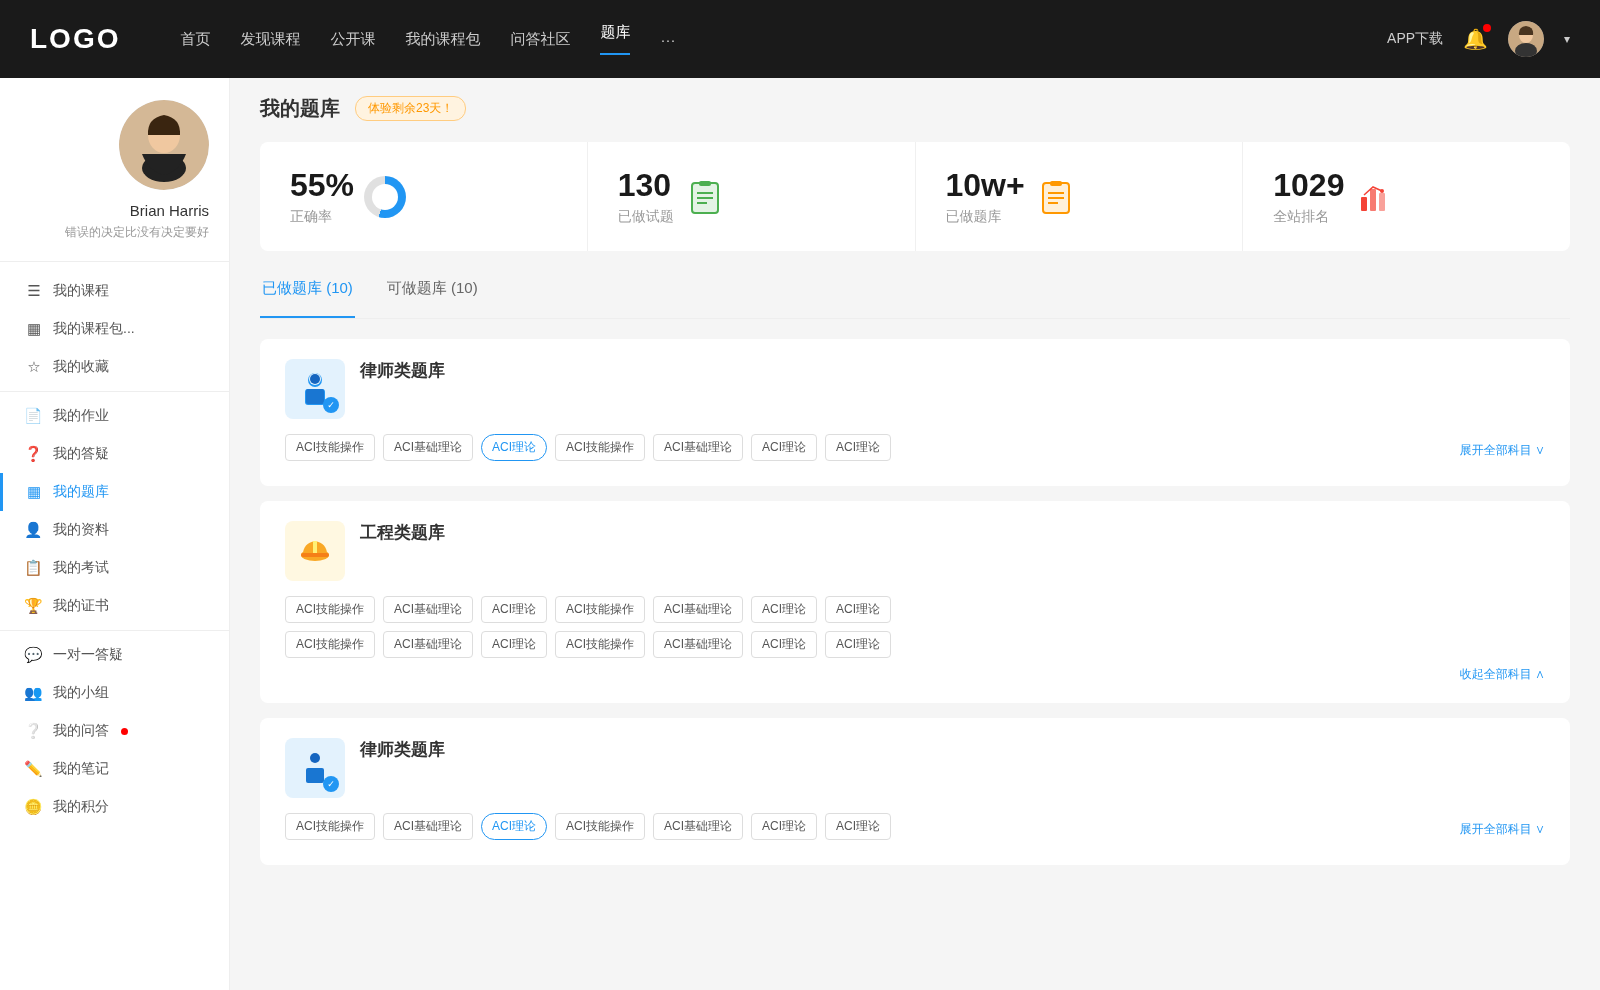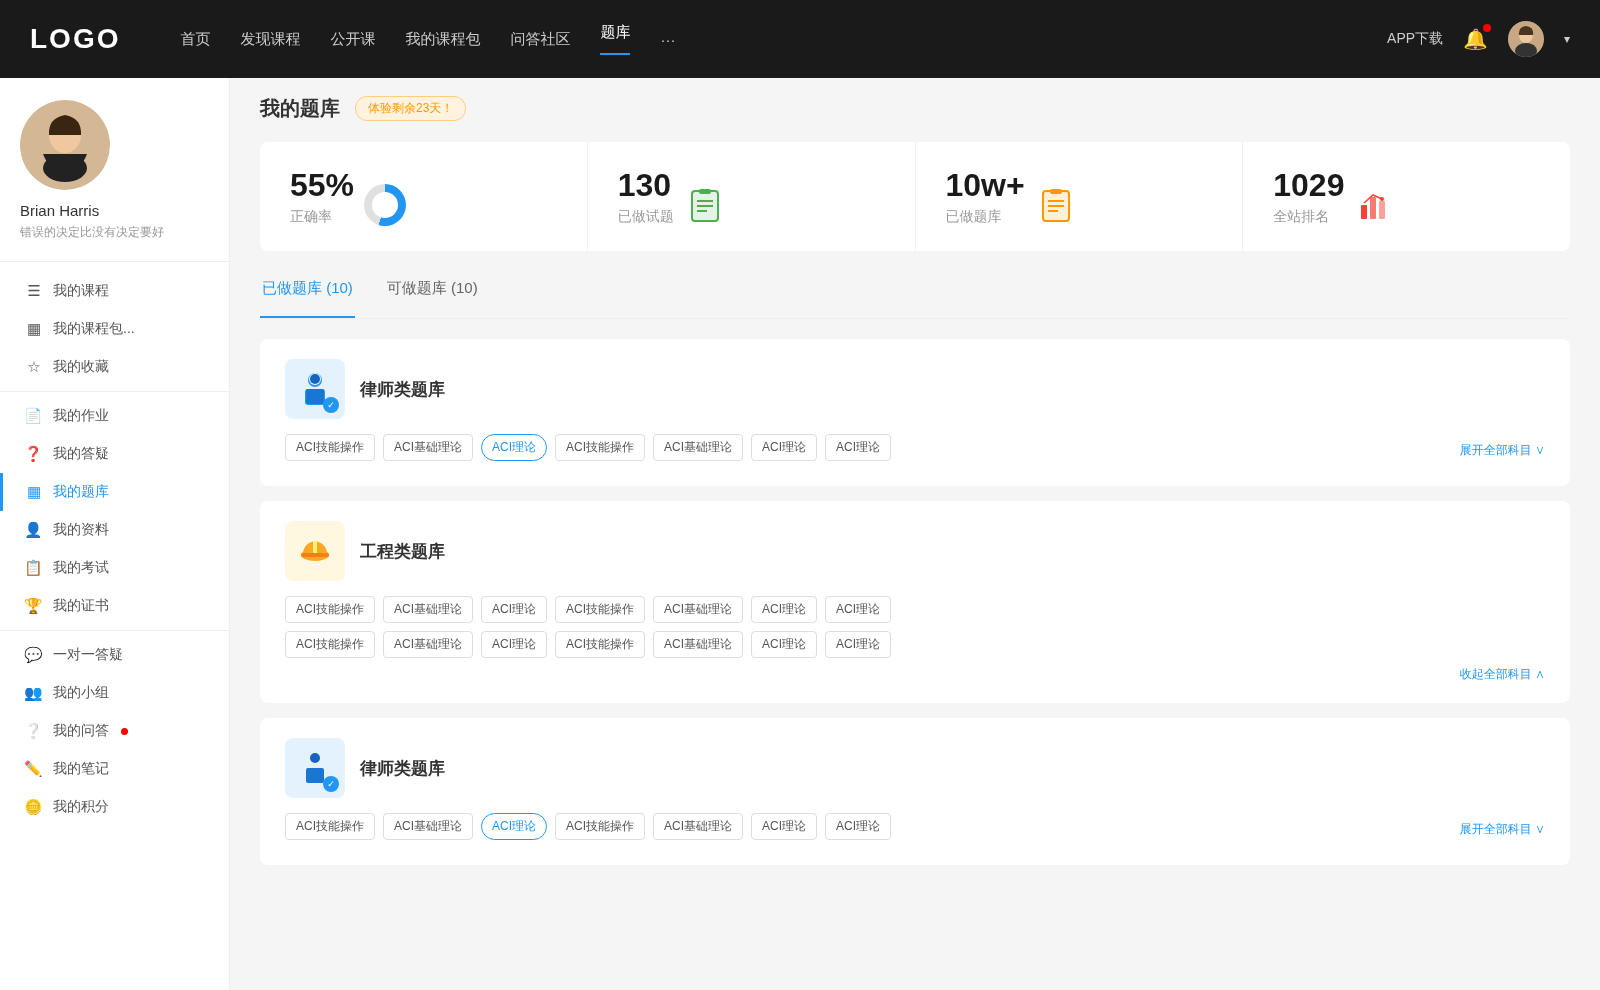--- a/index.html
+++ b/index.html
@@ -86,21 +86,21 @@
     .sidebar {
       width: 230px;
       background: #fff;
       padding: 30px 0 20px 0;
       flex-shrink: 0;
       border-right: 1px solid #eee;
     }
     .user-profile {
       display: flex;
       flex-direction: column;
-      align-items: flex-start;
+      align-items: flex-end;
       padding: 0 20px 20px 20px;
       border-bottom: 1px solid #eee;
       margin-bottom: 10px;
     }
     .avatar-circle {
       width: 90px; height: 90px;
       border-radius: 50%;
       background: #e0e0e0;
       overflow: hidden;
       margin-bottom: 12px;
@@ -192,21 +192,21 @@
       background: #fff;
       border-radius: 8px;
       margin-bottom: 20px;
       overflow: hidden;
     }
     .stat-item {
       flex: 1;
       padding: 25px 30px;
       border-right: 1px solid #f0f0f0;
       display: flex;
-      align-items: flex-end;
+      align-items: center;
       gap: 10px;
     }
     .stat-item:last-child { border-right: none; }
     .stat-text-group {}
     .stat-value {
       font-size: 32px;
       font-weight: 700;
       color: #1a1a1a;
     }
     .stat-label {
@@ -264,21 +264,21 @@
 
     
     .quiz-card {
       background: #fff;
       border-radius: 8px;
       padding: 20px 25px;
       margin-bottom: 15px;
     }
     .quiz-card-header {
       display: flex;
-      align-items: center;
+      align-items: flex-start;
       gap: 15px;
       margin-bottom: 15px;
     }
     .quiz-category-icon {
       width: 60px; height: 60px;
       background: #e3f2fd;
       border-radius: 8px;
       display: flex; align-items: center; justify-content: center;
       position: relative;
       flex-shrink: 0;

